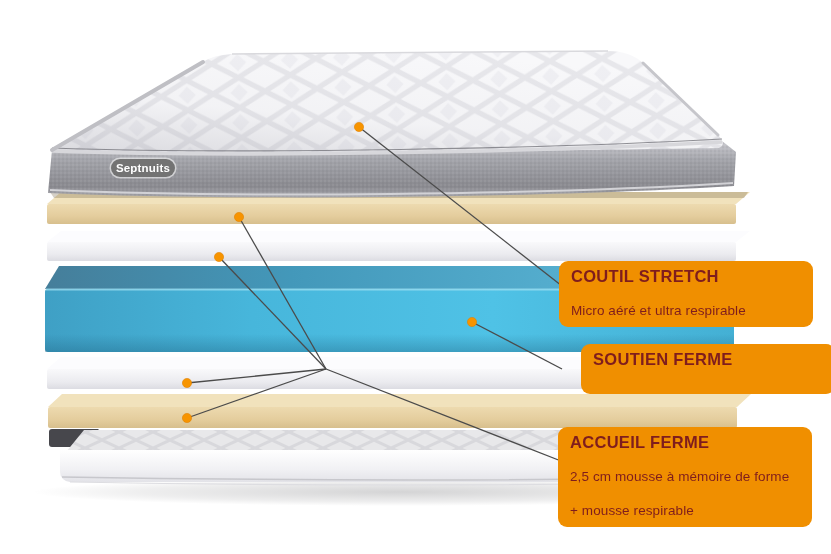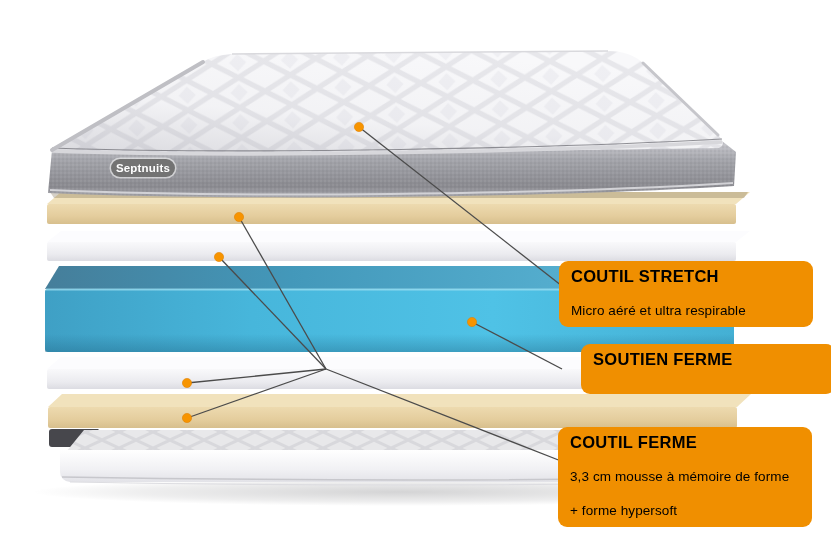--- a/index.html
+++ b/index.html
@@ -1,20 +1,20 @@
 <!DOCTYPE html>
 <html><head>
 <meta charset="utf-8">
 <style>
   html,body{margin:0;padding:0;background:#ffffff;}
   .stage{position:relative;width:831px;height:554px;background:#ffffff;overflow:hidden;
          font-family:"Liberation Sans", sans-serif;}
   .diagram-svg{position:absolute;left:0;top:0;}
   .callout{position:absolute;width:254px;box-sizing:border-box;border-radius:9px;
-           padding:6px 12px 7px 12px;color:#000000;}
+           padding:6px 12px 7px 12px;color:#7f1d1d;}
   .callout .title{font-size:16.5px;font-weight:bold;letter-spacing:.3px;line-height:1.15;}
   .callout .line{font-size:13.5px;line-height:1.32;letter-spacing:.1px;margin-top:16px;}
   .callout1{left:559px;top:261px;min-height:50px;}
   .callout2{left:581px;top:344px;min-height:50px;}
   .callout3{left:558px;top:427px;min-height:66px;}
   .logo-pill{position:absolute;left:111px;top:159px;width:64px;height:18px;border-radius:10px;
              display:flex;align-items:center;justify-content:center;color:#fff;
              font-size:11.5px;font-weight:bold;letter-spacing:.2px;
              box-shadow:0 0 0 1.5px rgba(255,255,255,0.55);}
 </style>
@@ -167,18 +167,18 @@
   <div class="callout callout1" style="background: rgb(240, 143, 0);">
     <div class="title">COUTIL STRETCH</div>
     <div class="line">Micro aéré et ultra respirable</div>
   </div>
 
   <div class="callout callout2" style="background: rgb(240, 143, 0);">
     <div class="title">SOUTIEN FERME</div>
   </div>
 
   <div class="callout callout3" style="background: rgb(240, 143, 0);">
-    <div class="title">COUTIL FERME</div>
-    <div class="line">3,3 cm mousse à mémoire de forme</div>
-    <div class="line">+ forme hypersoft</div>
+    <div class="title">ACCUEIL FERME</div>
+    <div class="line">2,5 cm mousse à mémoire de forme</div>
+    <div class="line">+ mousse respirable</div>
   </div>
 
 </div>
 
 </body></html>

